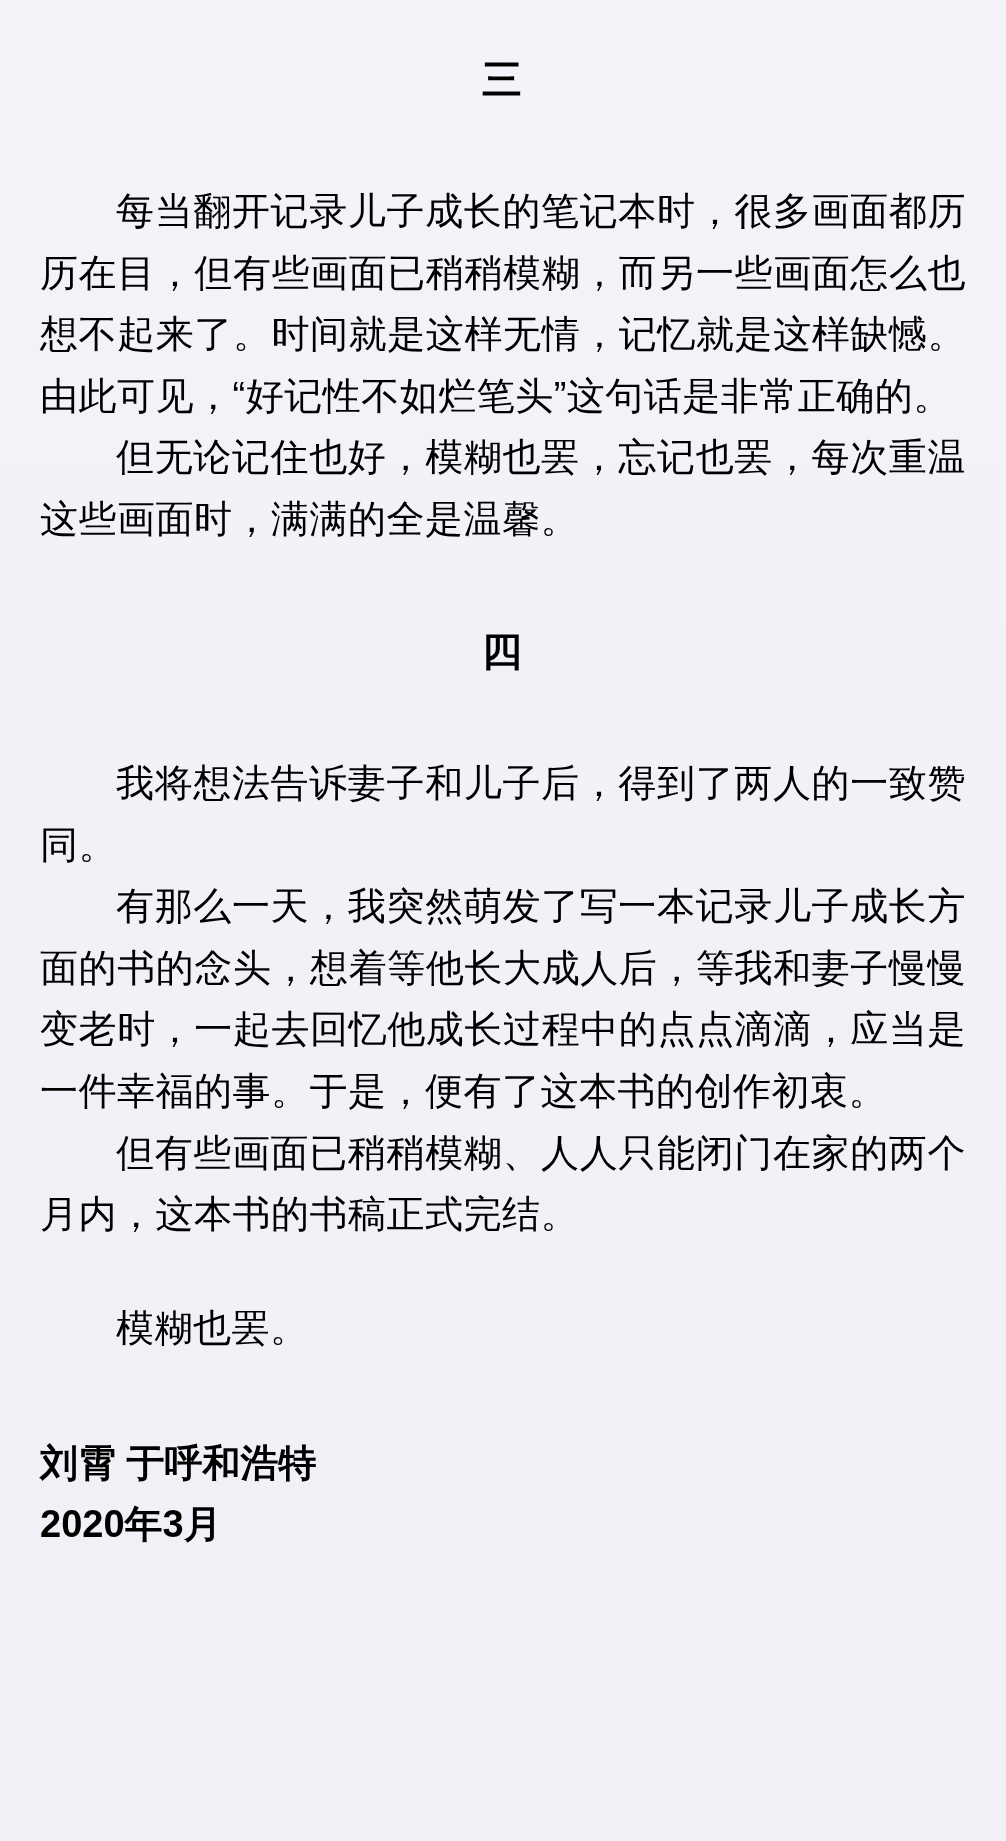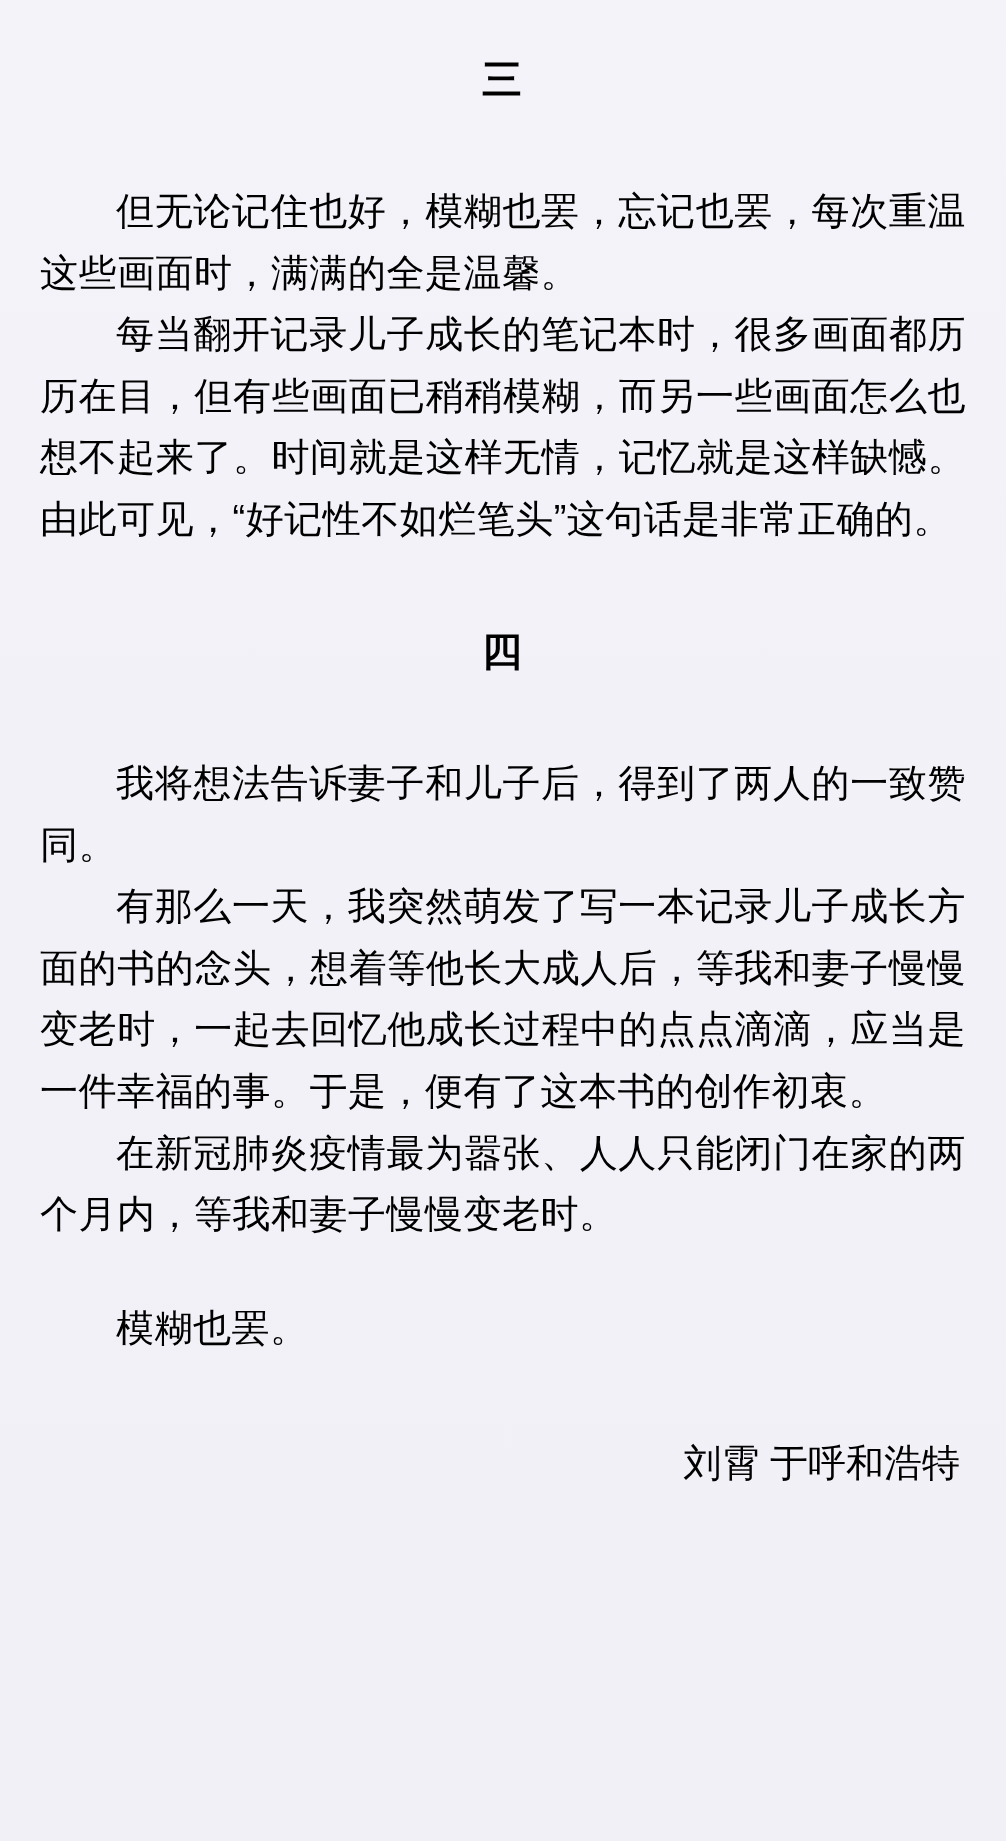--- a/index.html
+++ b/index.html
@@ -34,58 +34,60 @@
     color: #000;
     text-align: justify;
     text-justify: inter-ideograph;
     letter-spacing: 0.5px;
     text-indent: 2em;
     margin: 0;
   }
   .spacer-md { height: 52px; }
   .spacer-lg { height: 74px; }
   .signature-block {
-    text-align: right;
+    text-align: left;
     font-size: 38px;
     line-height: 1.6;
     color: #000;
     padding-right: 6px;
+    font-weight: bold;
   }
   .sig-line { display: block; }
 </style>
 </head>
 <body>
 
 <div class="page">
 
   <div class="spacer-md"></div>
 
   <div class="section-heading">三</div>
 
   <div class="spacer-lg"></div>
 
+  <p class="para">每当翻开记录儿子成长的笔记本时，很多画面都历历在目，但有些画面已稍稍模糊，而另一些画面怎么也想不起来了。时间就是这样无情，记忆就是这样缺憾。由此可见，“好记性不如烂笔头”这句话是非常正确的。</p>
+
   <p class="para">但无论记住也好，模糊也罢，忘记也罢，每次重温这些画面时，满满的全是温馨。</p>
-
-  <p class="para">每当翻开记录儿子成长的笔记本时，很多画面都历历在目，但有些画面已稍稍模糊，而另一些画面怎么也想不起来了。时间就是这样无情，记忆就是这样缺憾。由此可见，“好记性不如烂笔头”这句话是非常正确的。</p>
 
   <div class="spacer-lg"></div>
 
   <div class="section-heading">四</div>
 
   <div class="spacer-lg"></div>
 
   <p class="para">我将想法告诉妻子和儿子后，得到了两人的一致赞同。</p>
 
   <p class="para">有那么一天，我突然萌发了写一本记录儿子成长方面的书的念头，想着等他长大成人后，等我和妻子慢慢变老时，一起去回忆他成长过程中的点点滴滴，应当是一件幸福的事。于是，便有了这本书的创作初衷。</p>
 
-  <p class="para">在新冠肺炎疫情最为嚣张、人人只能闭门在家的两个月内，等我和妻子慢慢变老时。</p>
+  <p class="para">但有些画面已稍稍模糊、人人只能闭门在家的两个月内，这本书的书稿正式完结。</p>
 
   <div class="spacer-md"></div>
 
   <p class="para">模糊也罢。</p>
 
   <div class="spacer-lg"></div>
 
   <div class="signature-block">
     <span class="sig-line">刘霄 于呼和浩特</span>
+    <span class="sig-line">2020年3月</span>
   </div>
 
 </div>
 
 </body></html>

